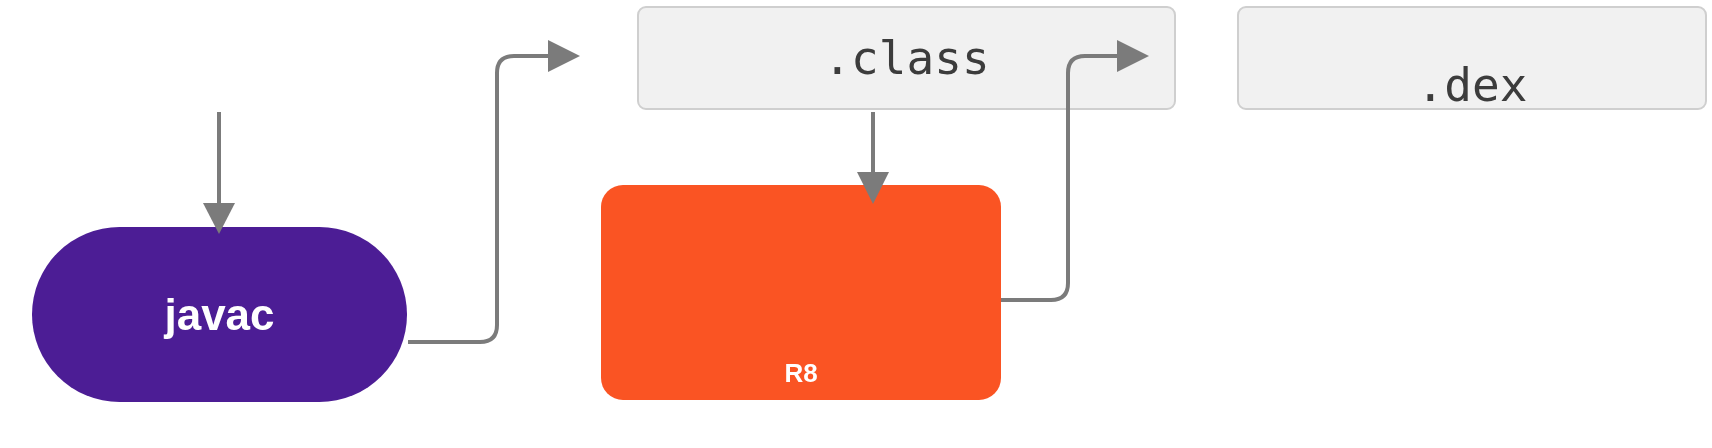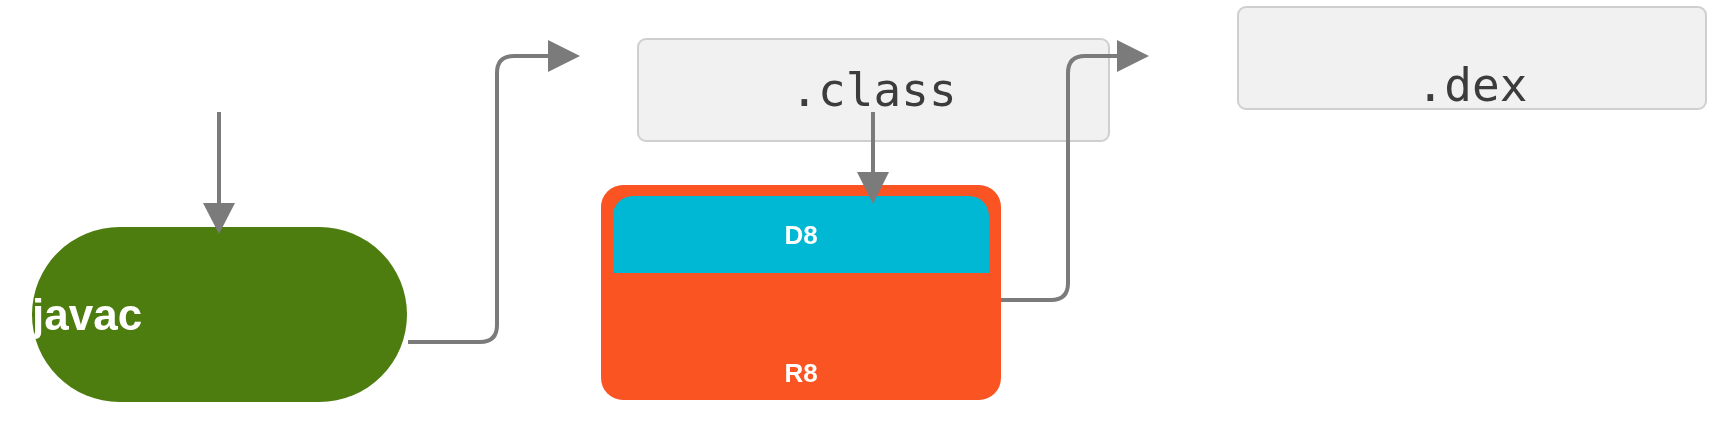--- a/index.html
+++ b/index.html
@@ -33,35 +33,35 @@
     font-family: "DejaVu Sans Mono", "Liberation Mono", monospace;
     font-size: 46px;
     font-weight: 400;
     color: #3c3c3c;
     letter-spacing: 0px;
     white-space: nowrap;
     line-height: 1;
   }
 
   #box-java   { left: 2px;    top: 6px;  width: 432px; height: 104px; }
-  #box-class  { left: 637px;  top: 6px;  width: 473px; height: 104px; margin-top: 32px; }
+  #box-class  { left: 637px;  top: 6px;  width: 539px; height: 104px; }
   #box-dex    { left: 1237px; top: 6px;  width: 470px; height: 104px; align-items: flex-end; }
 
   
   #node-javac {
     position: absolute;
     left: 32px;
     top: 227px;
     width: 375px;
     height: 175px;
-    background: #4d7c0f;
+    background: #4c1d95;
     border-radius: 92px;
     display: flex;
     align-items: center;
-    justify-content: flex-start;
+    justify-content: center;
   }
   #node-javac .node-label {
     font-family: "Liberation Sans", sans-serif;
     font-size: 44px;
     font-weight: bold;
     color: #ffffff;
     line-height: 1;
   }
 
   
@@ -156,23 +156,20 @@
   </div>
 
   <div id="node-javac">
     <span class="node-label">javac</span>
   </div>
 
   <div id="node-r8">
     <span class="r8-label">R8</span>
   </div>
 
-  <div id="node-d8">
-    <span class="node-label">D8</span>
-  </div>
 
 
   <svg id="connectors" viewBox="0 0 1712 448" width="1712" height="448">
 
     <g>
       <path class="edge-path" d="M 219 112 L 219 205"></path>
       <polygon class="edge-head" points="203,203 235,203 219,234"></polygon>
     </g>
 
     <g>

